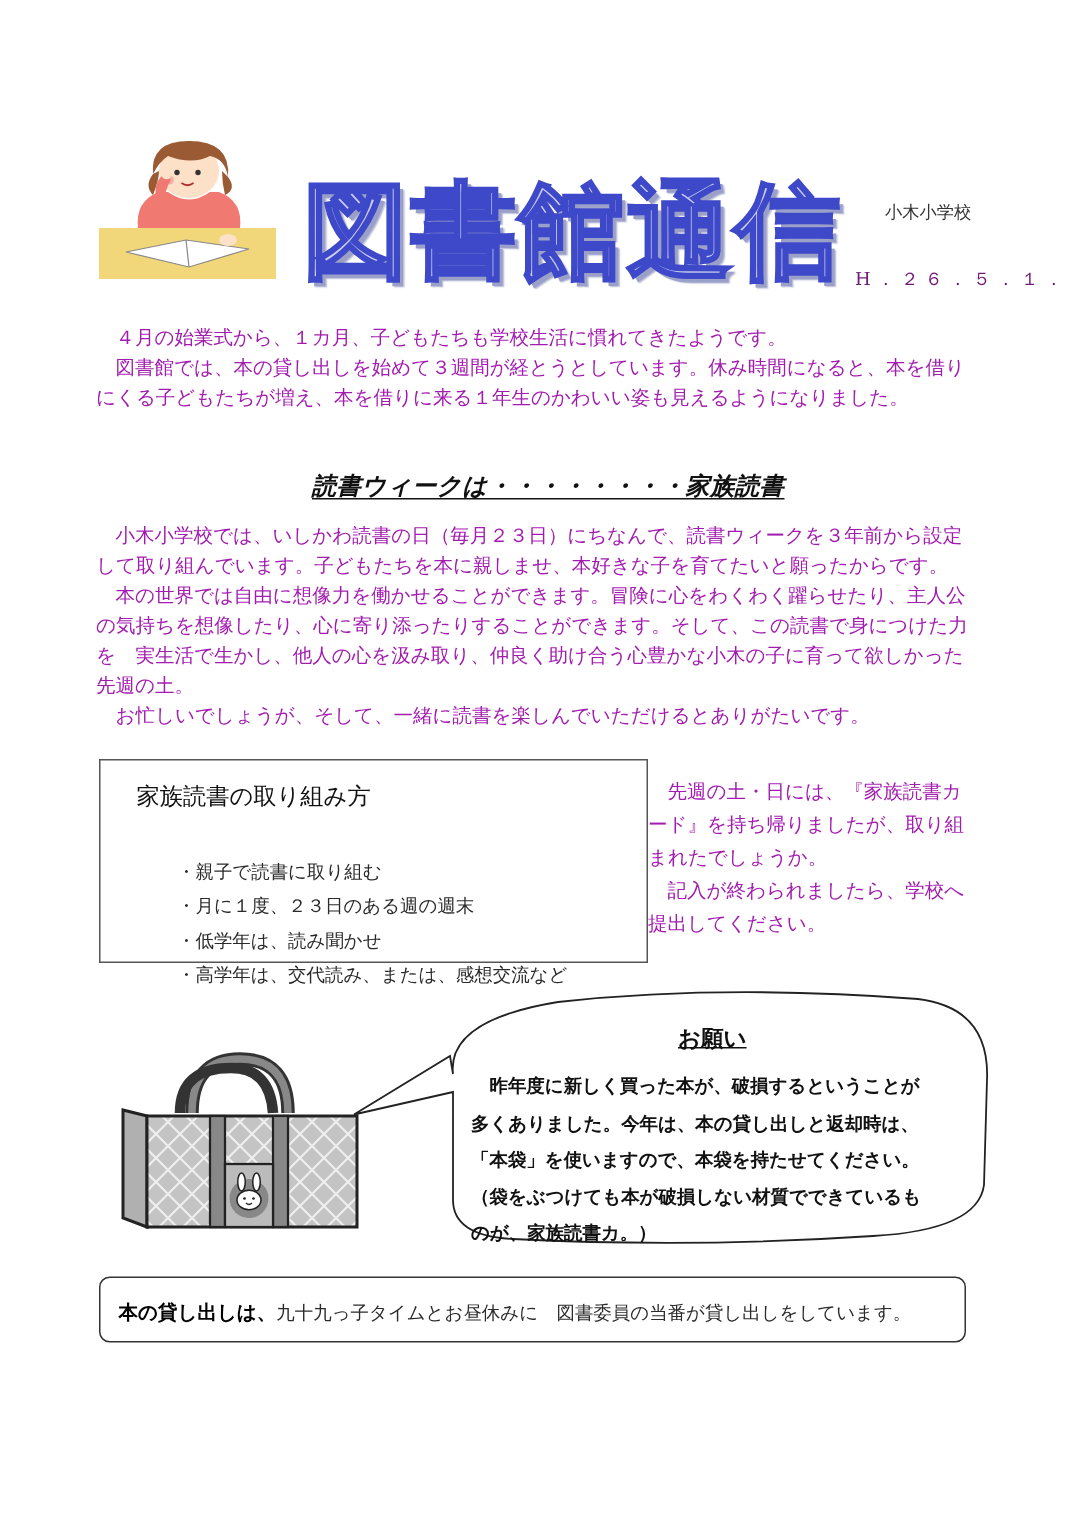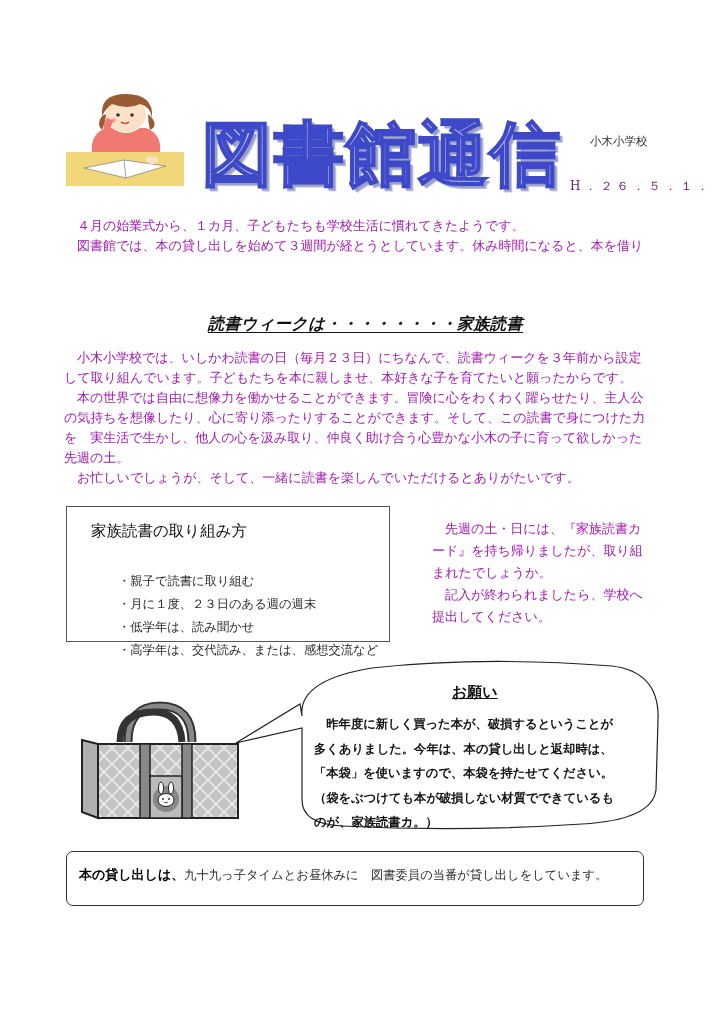--- a/index.html
+++ b/index.html
@@ -17,38 +17,38 @@
   #date { left:570px; top:178px; font-size:12px; letter-spacing:4px; color:#701a75; }
 
   .para { font-size:13px; line-height:20px; color:#a21caf; white-space:nowrap; }
 
   #intro { left:64px; top:216px; }
   #heading { left:208px; top:314px; font-family:"DejaVu Sans", sans-serif; font-weight:bold; font-style:italic;
      font-size:16px; text-decoration:underline; text-underline-offset:3px; color:#111; letter-spacing:0.5px; }
   #body { left:64px; top:348px; }
 
   
-  #howto-box { left:66px; top:506px; width:324px; height:136px; border:1.5px solid #555; box-sizing:border-box; }
+  #howto-box { left:66px; top:506px; width:366px; height:136px; border:1.5px solid #555; box-sizing:border-box; }
   #howto-title { position:absolute; left:24px; top:14px; font-family:"DejaVu Sans", sans-serif; font-size:15.5px; color:#111; }
   #howto-list { position:absolute; left:34px; top:46px; margin:17px; padding:0; list-style:none; }
   #howto-list li { font-size:12.3px; line-height:23px; color:#2a2a2a; white-space:nowrap; }
 
   #side { left:432px; top:518px; }
   #side .para { line-height:22px; }
 
   
   #bag { left:80px; top:700px; width:170px; height:126px; }
 
   
   #balloon { left:232px; top:660px; width:430px; height:170px; }
   #onegai-title { left:452px; top:683px; font-family:"DejaVu Sans", sans-serif; font-weight:bold; font-size:15px; color:#111;text-decoration:underline; }
   #onegai { left:314px; top:712px; font-family:"DejaVu Sans", sans-serif; font-weight:bold; font-size:12.3px; line-height:24.5px; color:#111; white-space:nowrap; }
 
   
-  #lend-box { left:66px; top:851px; width:578px; height:55px; border:1.3px solid #333; border-radius:7px; box-sizing:border-box;text-align:center; }
+  #lend-box { left:66px; top:851px; width:578px; height:44px; border:1.3px solid #333; border-radius:7px; box-sizing:border-box;text-align:center; }
   #lend-text { position:absolute; left:12px; top:14px; white-space:nowrap; font-size:12.3px; color:#2a2a2a; }
   #lend-bold { font-family:"DejaVu Sans", sans-serif; font-weight:bold; font-size:13px; color:#000; }
 </style>
 </head>
 <body>
 
 <div id="girl" class="abs">
   <svg width="118" height="92" viewBox="0 0 118 92">
     <rect x="0" y="58" width="118" height="34" fill="#f2d77a"></rect>
     <path d="M26 58 Q24 40 40 34 L80 34 Q96 40 94 58 Z" fill="#f07a72"></path>
@@ -76,20 +76,21 @@
   <span class="title-char">通</span>
   <span class="title-char">信</span>
 </div>
 
 <div id="school" class="abs">小木小学校</div>
 <div id="date" class="abs">H．２６．５．１．</div>
 
 <div id="intro" class="abs">
   <div class="para">　４月の始業式から、１カ月、子どもたちも学校生活に慣れてきたようです。</div>
   <div class="para">　図書館では、本の貸し出しを始めて３週間が経とうとしています。休み時間になると、本を借り</div>
+  <div class="para">にくる子どもたちが増え、本を借りに来る１年生のかわいい姿も見えるようになりました。</div>
 </div>
 
 <div id="heading" class="abs">読書ウィークは・・・・・・・・家族読書</div>
 <div id="body" class="abs">
   <div class="para">　小木小学校では、いしかわ読書の日（毎月２３日）にちなんで、読書ウィークを３年前から設定</div>
   <div class="para">して取り組んでいます。子どもたちを本に親しませ、本好きな子を育てたいと願ったからです。</div>
   <div class="para">　本の世界では自由に想像力を働かせることができます。冒険に心をわくわく躍らせたり、主人公</div>
   <div class="para">の気持ちを想像したり、心に寄り添ったりすることができます。そして、この読書で身につけた力</div>
   <div class="para">を　実生活で生かし、他人の心を汲み取り、仲良く助け合う心豊かな小木の子に育って欲しかった</div>
   <div class="para">先週の土。</div>

